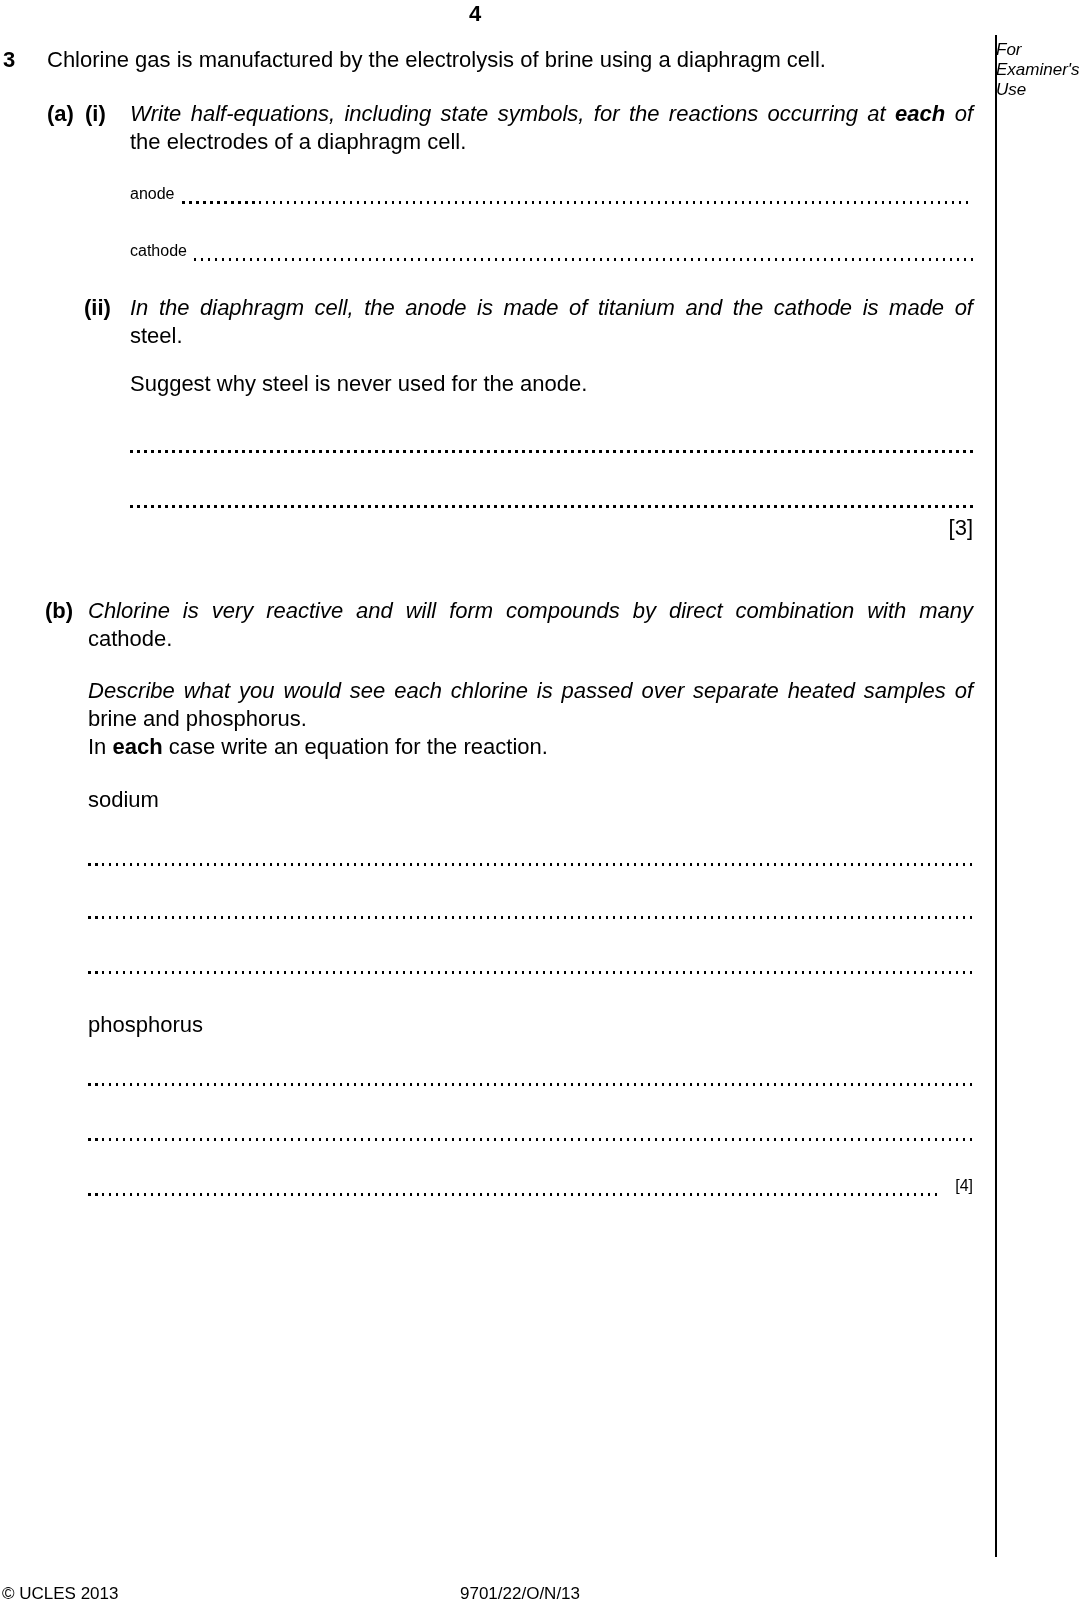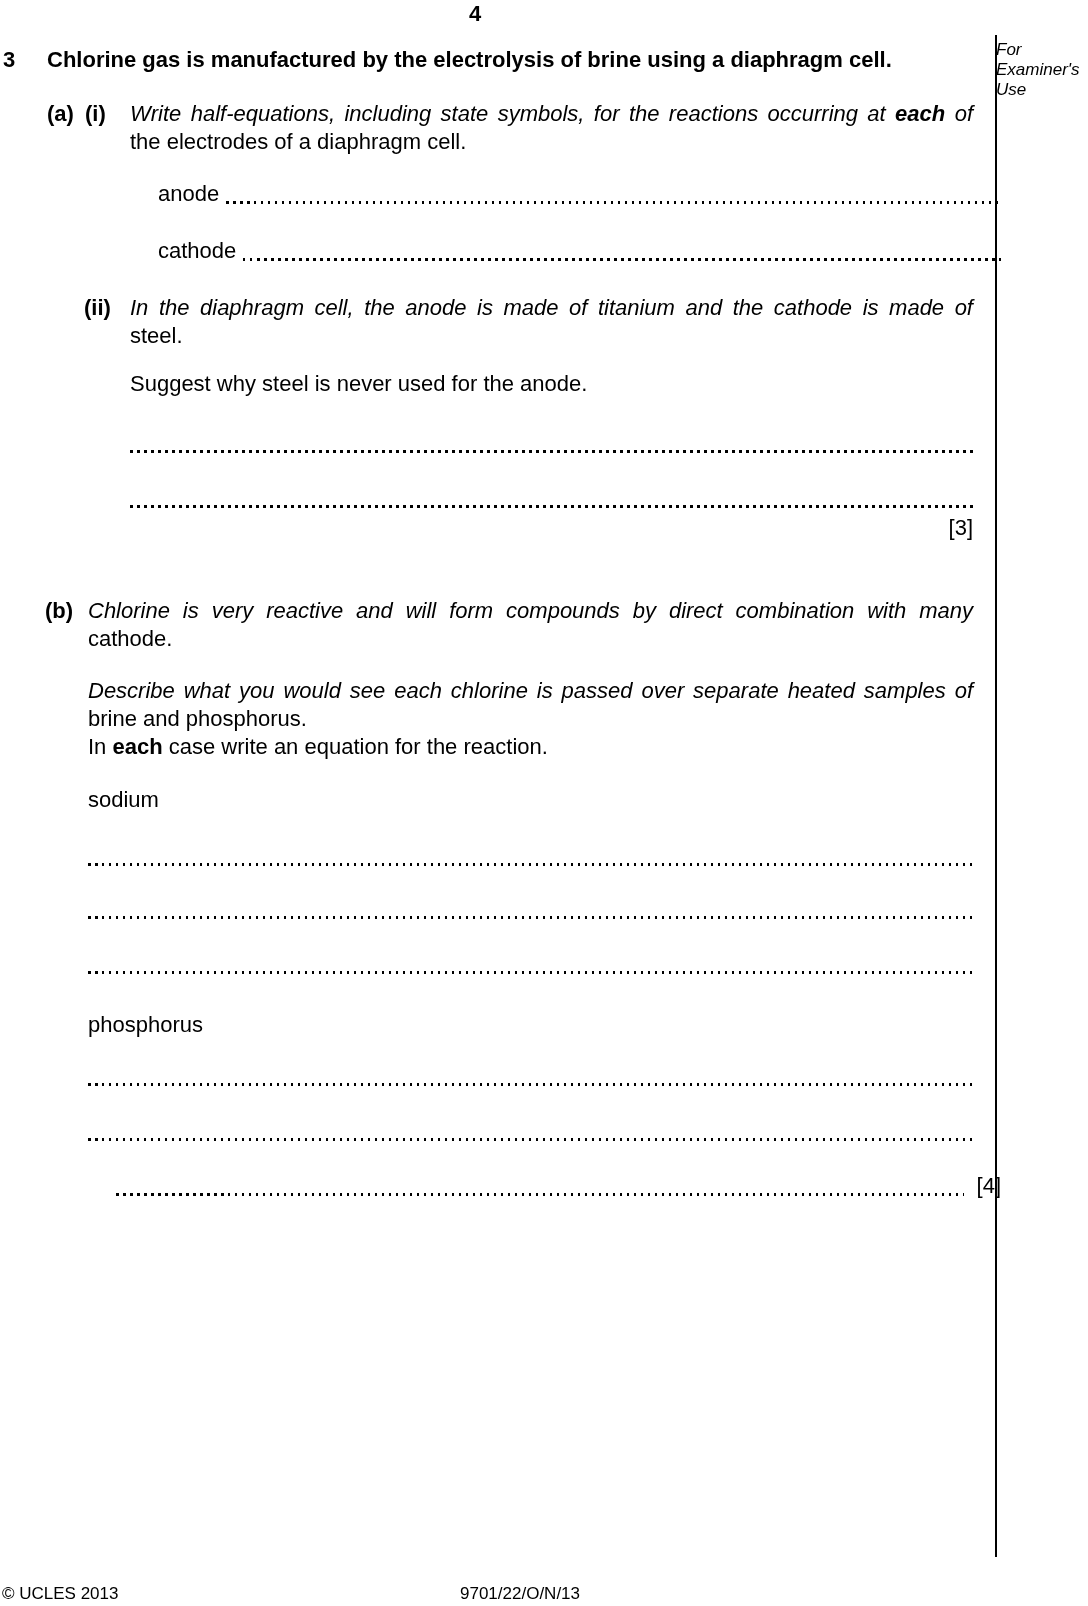--- a/index.html
+++ b/index.html
@@ -9,21 +9,21 @@
   }
   .t { position:absolute; font-size:22px; line-height:28px; white-space:pre; }
   .b { font-weight:bold; }
   .block { position:absolute; font-size:22px; }
   .line { line-height:28px; white-space:pre; }
   .just { white-space:normal; text-align:justify; text-align-last:justify;font-style:italic; }
   .dotline {
     position:absolute; height:3px;
     background-image:repeating-linear-gradient(to right,#000 0,#000 2.5px,transparent 2.5px,transparent 7px);
   }
-  .answer-row { position:absolute; display:flex; align-items:flex-end; height:28px; font-size:22px;margin-left:28px; }
+  .answer-row { position:absolute; display:flex; align-items:flex-end; height:28px; font-size:16px; }
   .answer-row .lbl { line-height:28px; white-space:pre; }
   .answer-row .dots {
     flex:1; height:3px; margin:0 0 4px 7px;
     background-image:repeating-linear-gradient(to right,#000 0,#000 2.5px,transparent 2.5px,transparent 7px);
   }
   .marks { text-align:right; }
   .vline { position:absolute; left:995px; top:35px; width:2px; height:1522px; background:#000; }
   .exam {
     position:absolute; left:996px; top:40px; width:108px; text-align:left;
     font-style:italic; font-size:17px; line-height:20px;
@@ -38,21 +38,21 @@
   <div class="t b" style="left:0; top:4; width:950px; text-align:center;">4</div>
 
   <div class="vline"></div>
   <div class="exam">
     <div class="line" style="line-height:20px;">For</div>
     <div class="line" style="line-height:20px;">Examiner's</div>
     <div class="line" style="line-height:20px;">Use</div>
   </div>
 
   <div class="t b" style="left:3px; top:46px;">3</div>
-  <div class="t" style="left:47px; top:46px;font-weight:bold;">Chlorine gas is manufactured by the electrolysis of brine using a diaphragm cell.</div>
+  <div class="t" style="left:47px; top:46px;">Chlorine gas is manufactured by the electrolysis of brine using a diaphragm cell.</div>
 
   <div class="t b" style="left:47px; top:100px;">(a)</div>
   <div class="t b" style="left:85px; top:100px;">(i)</div>
   <div class="block" style="left:130px; top:100px; width:843px;">
     <div class="line just"><span>Write half-equations, including state symbols, for the reactions occurring at </span><span class="b">each</span><span> of</span></div>
     <div class="line">the electrodes of a diaphragm cell.</div>
   </div>
 
   <div class="answer-row" style="left:130px; top:180px; width:843px;">
     <span class="lbl">anode</span>

